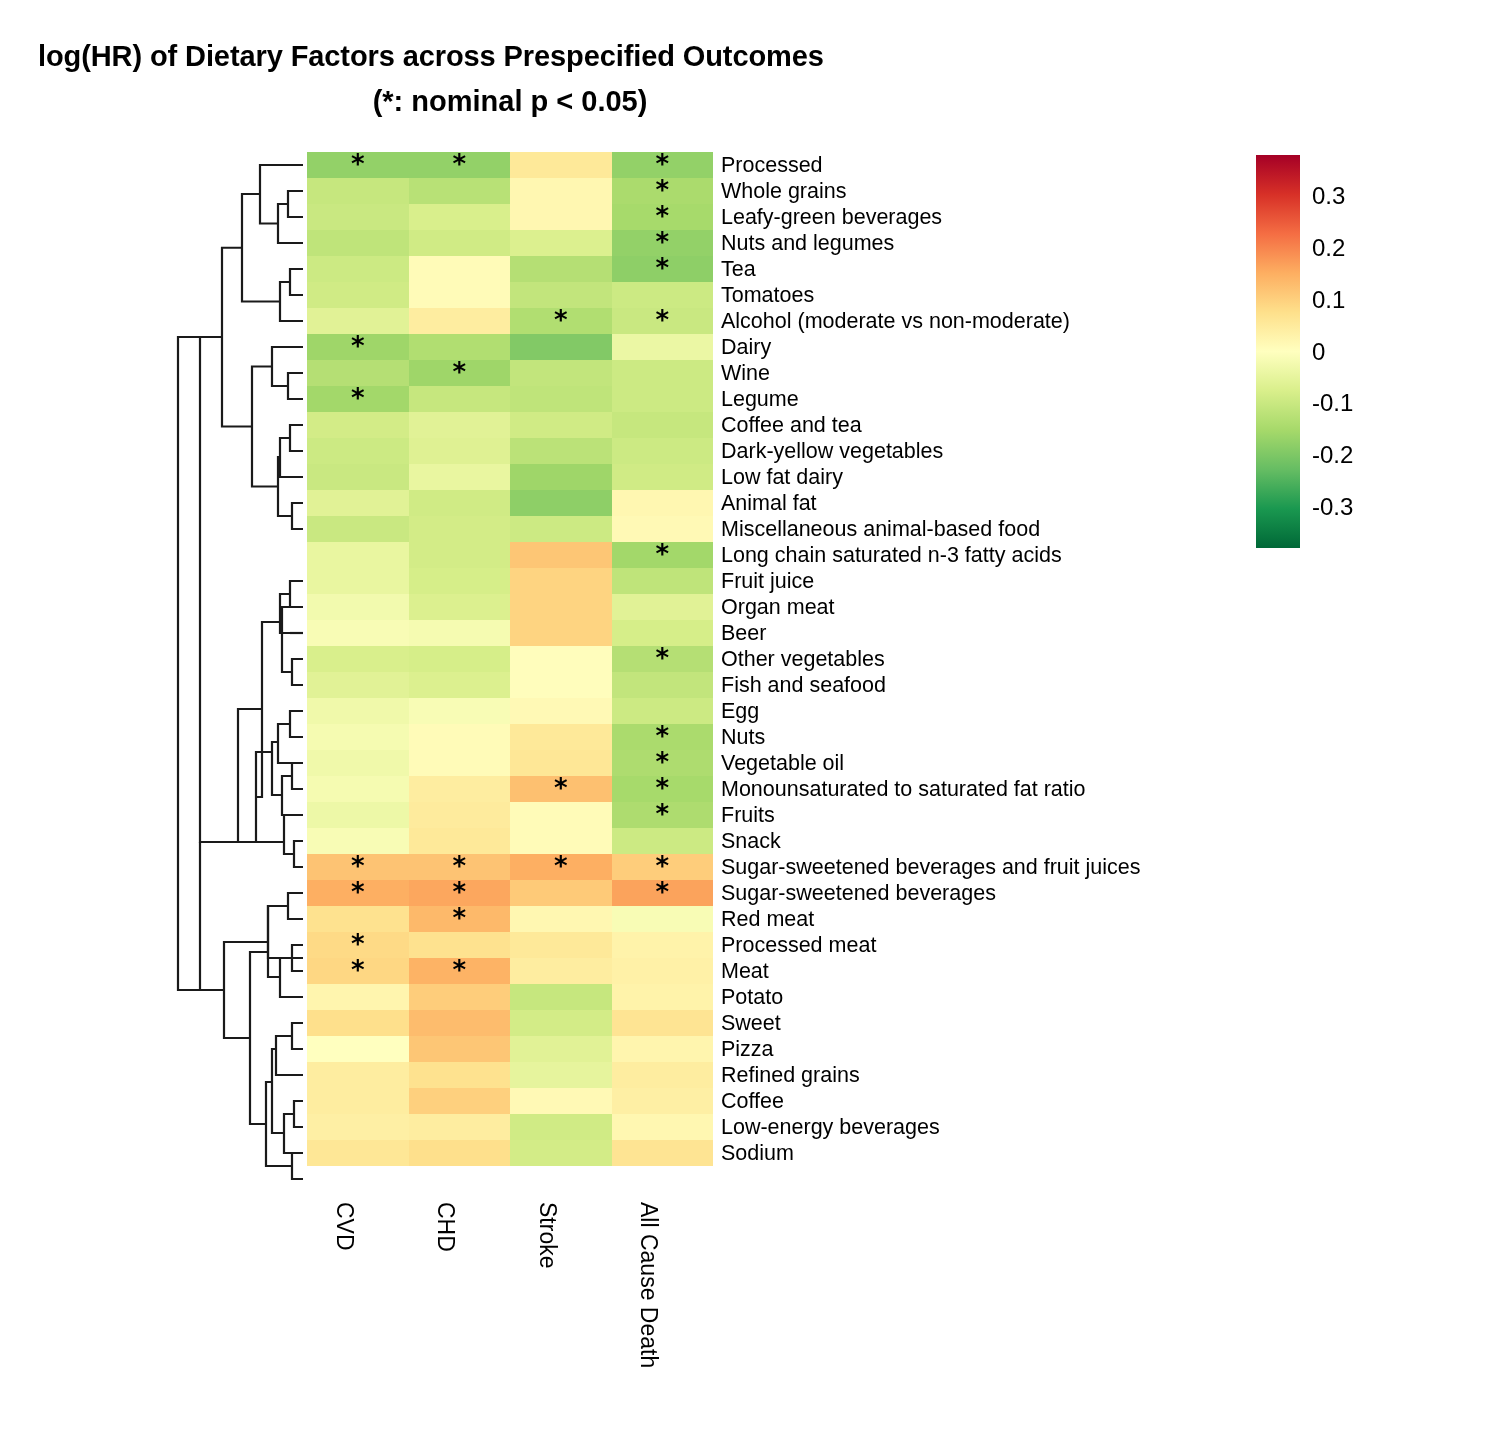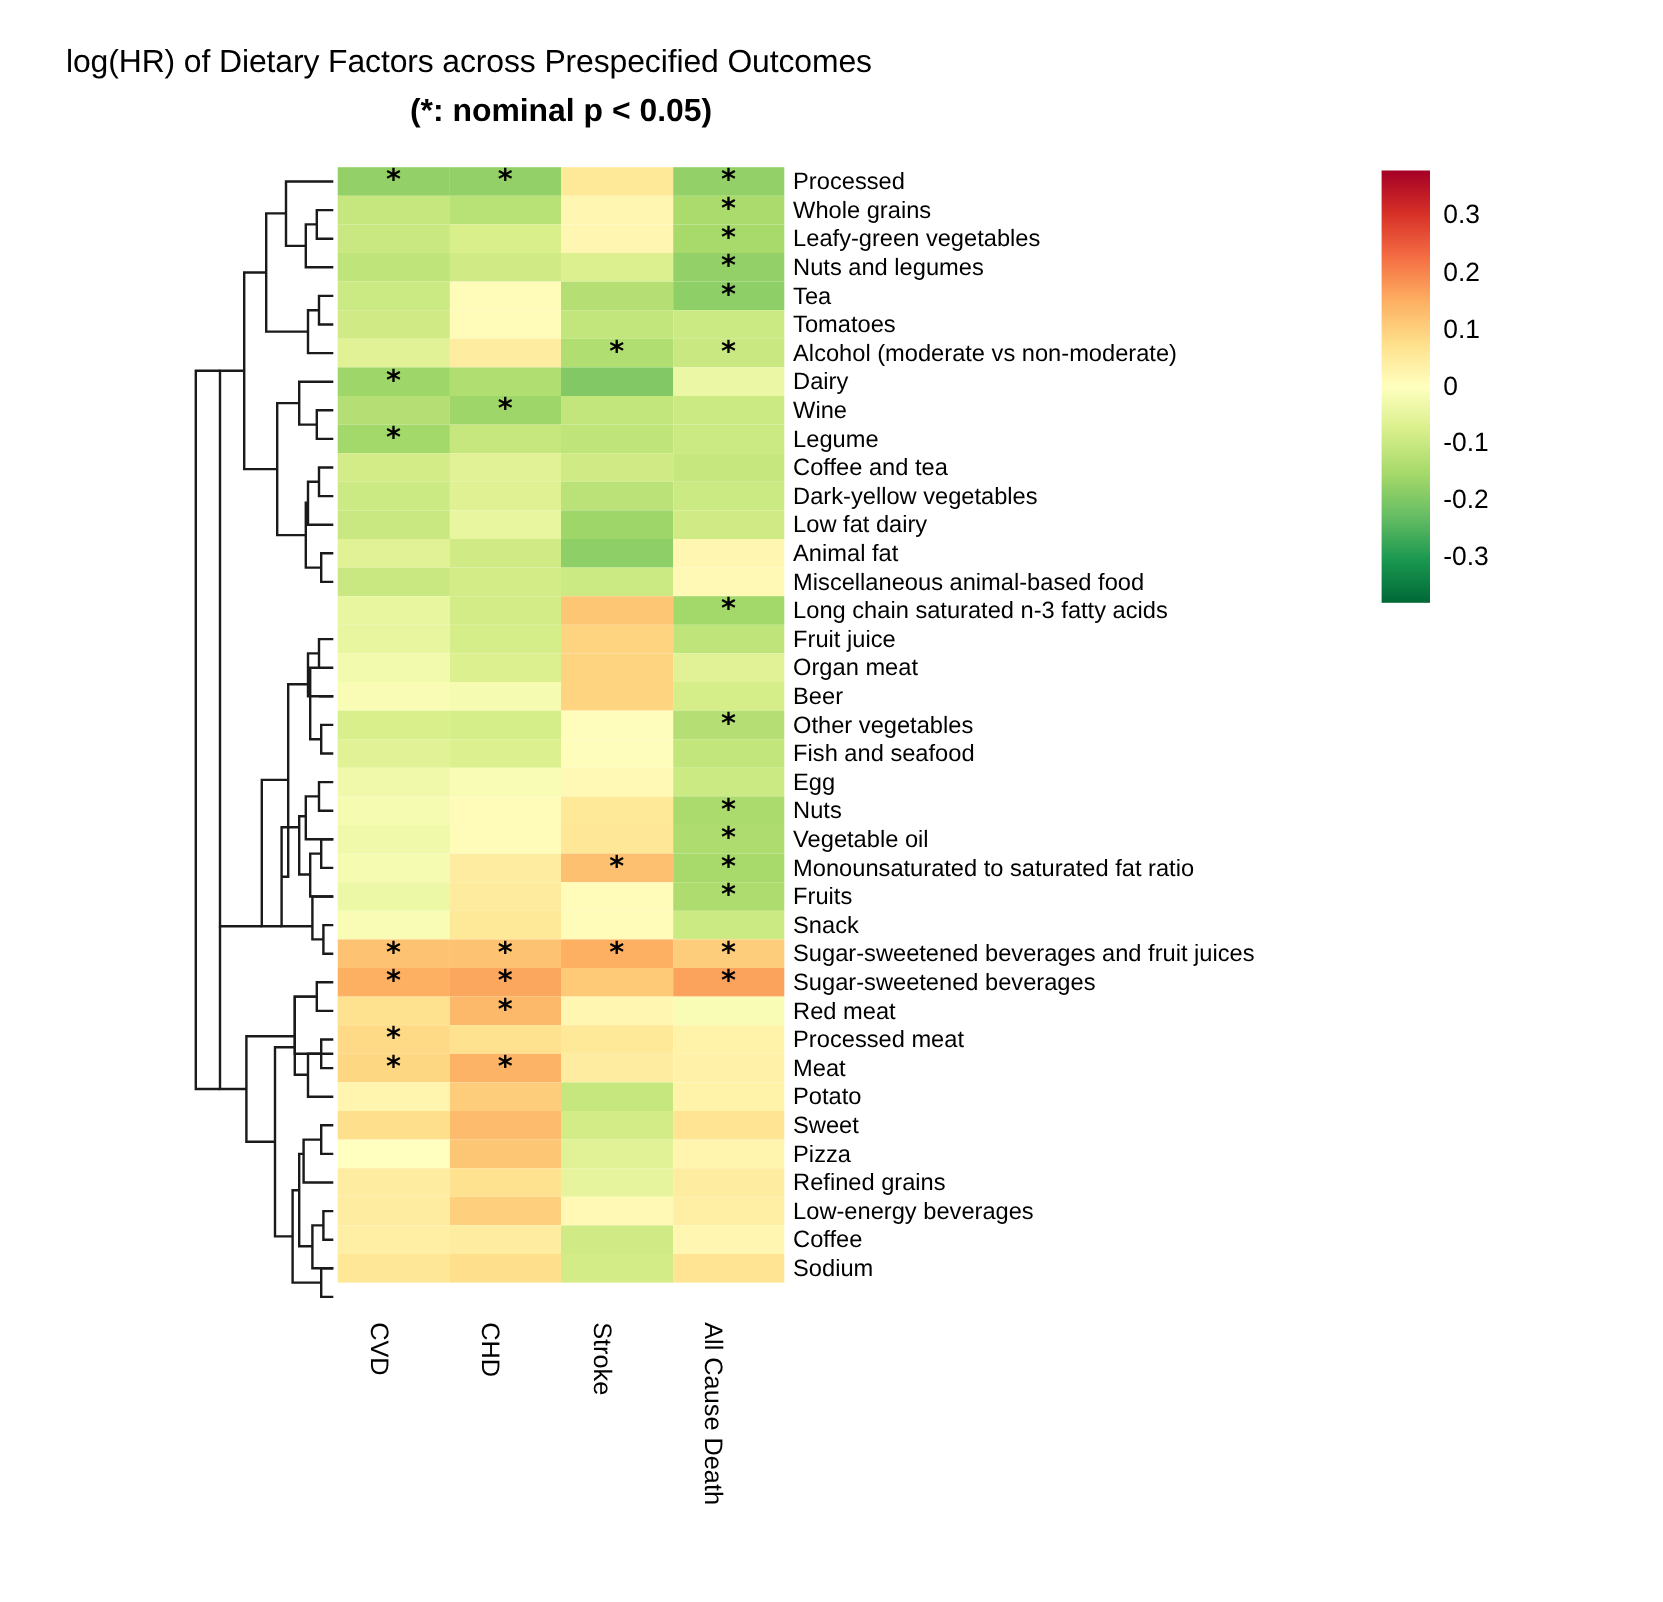--- a/index.html
+++ b/index.html
@@ -1,20 +1,20 @@
 <!DOCTYPE html>
 <html><head>
 <meta charset="utf-8">
 <style>
   html,body{margin:0;padding:0;background:#ffffff;}
   body{width:1512px;height:1456px;position:relative;font-family:"Liberation Sans",sans-serif;color:#000;}
   #root{position:absolute;left:0;top:0;width:1512px;height:1456px;}
 
   .title-block{position:absolute;left:0;top:40px;width:1060px;text-align:left;}
-  .title-1{font-size:29px;font-weight:normal;letter-spacing:-0.1px;padding-left:60px;}
+  .title-1{font-size:29px;font-weight:bold;letter-spacing:-0.1px;padding-left:38px;}
   .title-2{font-size:29px;font-weight:bold;text-align:center;margin-top:12px;padding-right:40px;}
 
   
   #plot{position:absolute;left:307px;top:152px;width:406px;height:1040px;}
   .hm-row{display:flex;width:406px;height:26px;}
   .hm-cell{width:101.5px;height:26px;position:relative;}
   .star{position:absolute;left:0;right:0;top:50%;transform:translateY(-50%);
         text-align:center;font-size:26px;line-height:0.6;font-weight:bold;
         font-family:"DejaVu Sans",sans-serif;color:#000;}
 
@@ -417,21 +417,21 @@
         <div class="hm-cell" title="Sodium / CVD = 0.06" style="background: rgb(254, 231, 150);"></div>
         <div class="hm-cell" title="Sodium / CHD = 0.075" style="background: rgb(254, 224, 140);"></div>
         <div class="hm-cell" title="Sodium / Stroke = -0.085" style="background: rgb(211, 236, 135);"></div>
         <div class="hm-cell" title="Sodium / All Cause Death = 0.065" style="background: rgb(254, 228, 147);"></div>
       </div>
     </div>
 
   <div id="rowlabels">
       <div class="rl">Processed</div>
       <div class="rl">Whole grains</div>
-      <div class="rl">Leafy-green vegetables</div>
+      <div class="rl">Leafy-green beverages</div>
       <div class="rl">Nuts and legumes</div>
       <div class="rl">Tea</div>
       <div class="rl">Tomatoes</div>
       <div class="rl">Alcohol (moderate vs non-moderate)</div>
       <div class="rl">Dairy</div>
       <div class="rl">Wine</div>
       <div class="rl">Legume</div>
       <div class="rl">Coffee and tea</div>
       <div class="rl">Dark-yellow vegetables</div>
       <div class="rl">Low fat dairy</div>
@@ -451,22 +451,22 @@
       <div class="rl">Snack</div>
       <div class="rl">Sugar-sweetened beverages and fruit juices</div>
       <div class="rl">Sugar-sweetened beverages</div>
       <div class="rl">Red meat</div>
       <div class="rl">Processed meat</div>
       <div class="rl">Meat</div>
       <div class="rl">Potato</div>
       <div class="rl">Sweet</div>
       <div class="rl">Pizza</div>
       <div class="rl">Refined grains</div>
+      <div class="rl">Coffee</div>
       <div class="rl">Low-energy beverages</div>
-      <div class="rl">Coffee</div>
       <div class="rl">Sodium</div>
     </div>
 
   <div id="collabels">
       <div class="cl-wrap" style="left: 0px;">
         <div class="cl">CVD</div>
       </div>
       <div class="cl-wrap" style="left: 101.5px;">
         <div class="cl">CHD</div>
       </div>

